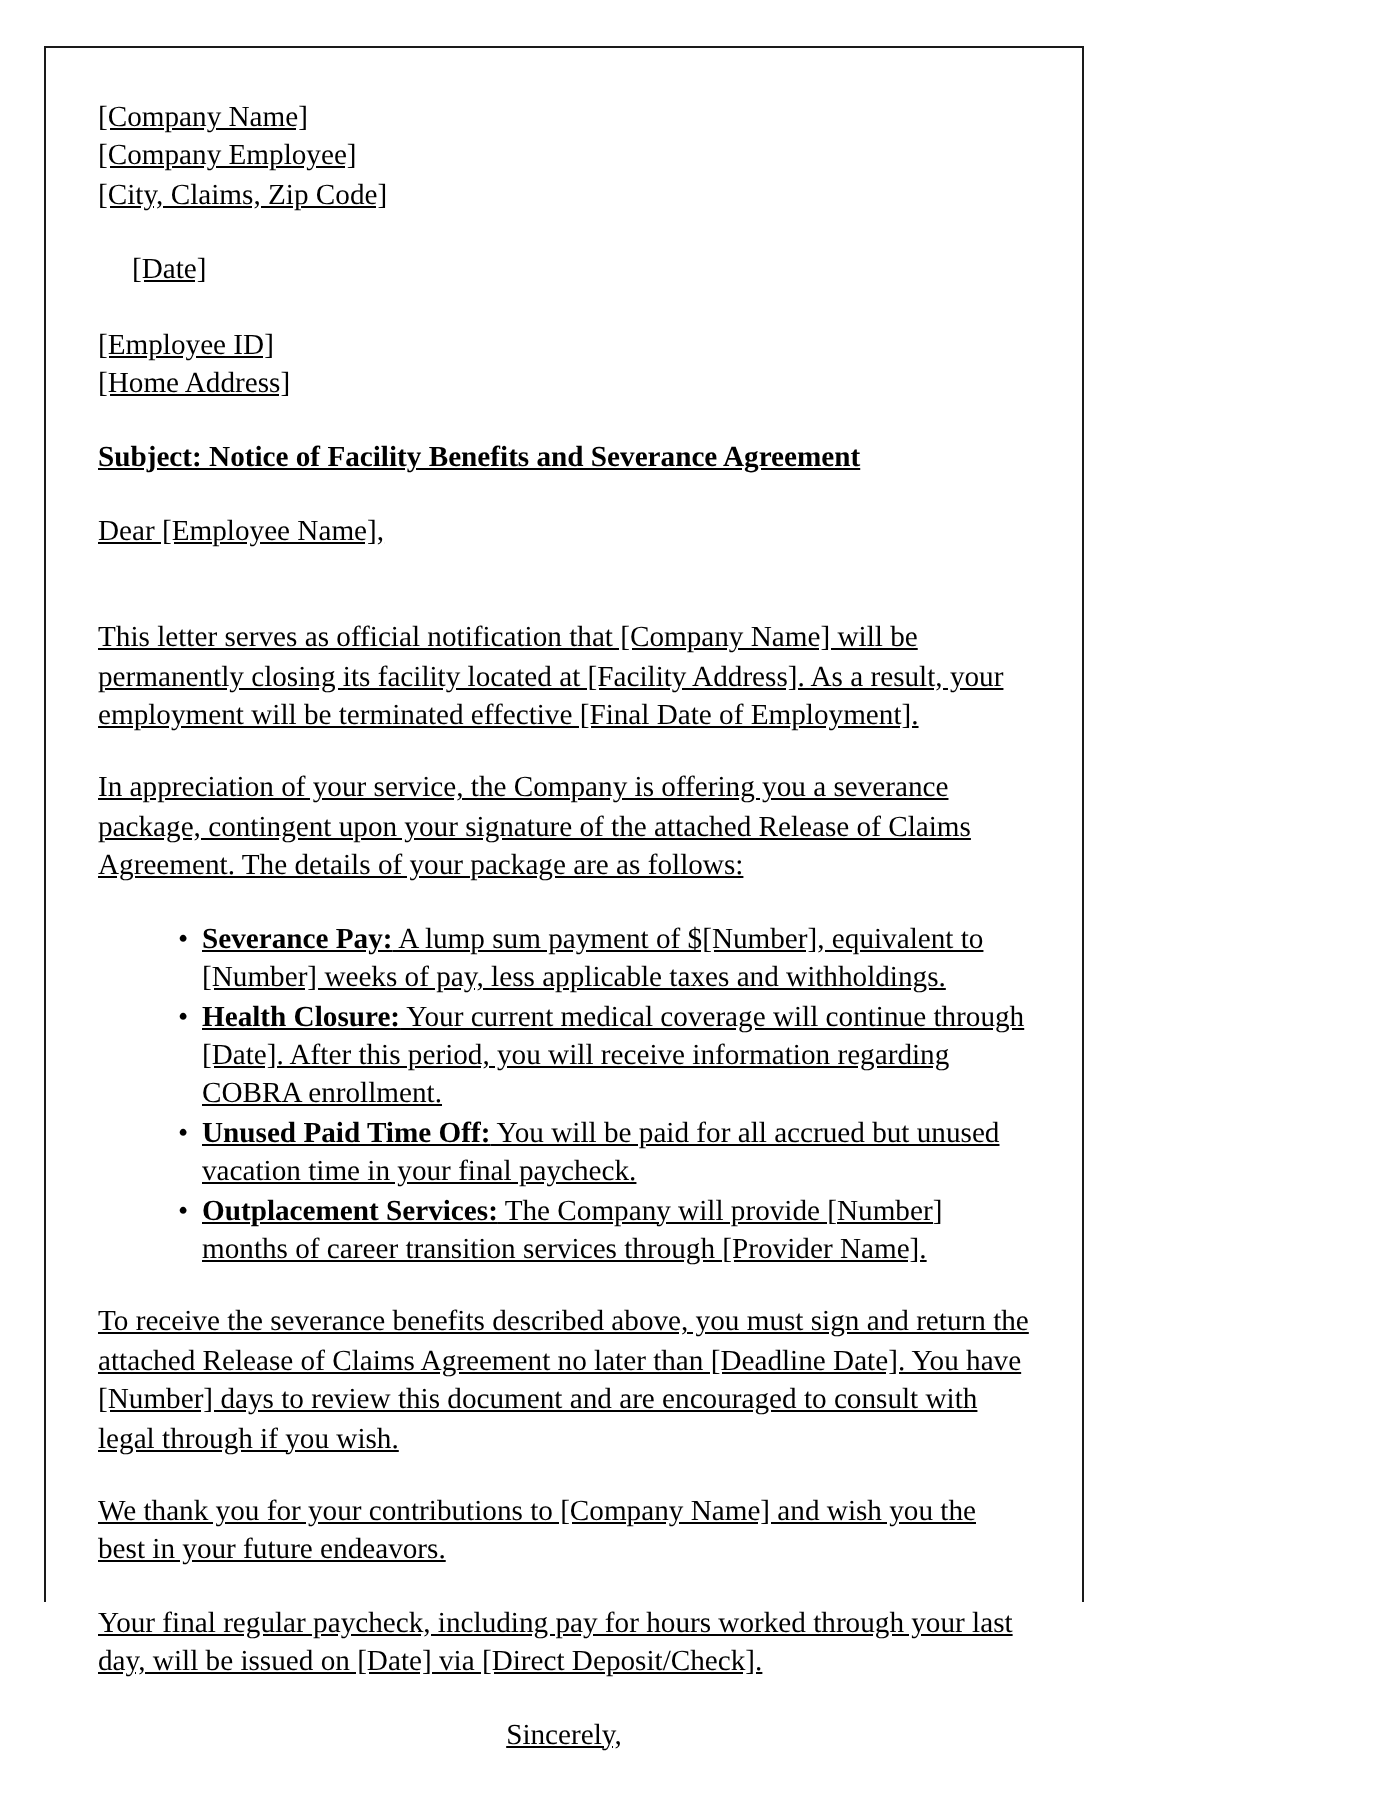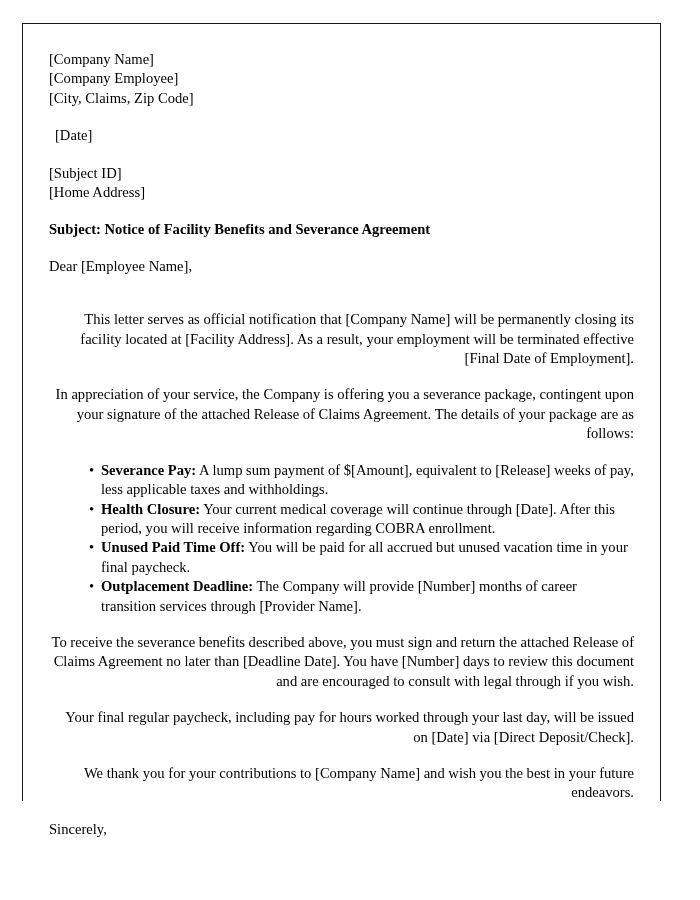--- a/index.html
+++ b/index.html
@@ -12,60 +12,61 @@
     height: 900px;
     overflow: hidden;
     font-family: "Liberation Serif", "DejaVu Serif", serif;
     color: #000000;
   }
 
   #page-frame {
     position: absolute;
     left: 22px;
     top: 23px;
-    width: 639px;
+    width: 520px;
     height: 778px;
     box-sizing: border-box;
     border-top: 1.5px solid #1a1a1a;
     border-left: 1.5px solid #1a1a1a;
     border-right: 1.5px solid #1a1a1a;
     border-bottom: none;
     background: #ffffff;
+    text-decoration: underline;
   }
 
   #letter-body {
     padding: 26px 26px 0 26px;
     font-size: 14.6px;
     line-height: 19.4px;
   }
 
   .addr-block {
     margin: 0 0 18px 0;
   }
   .addr-line {
     display: block;
     white-space: pre;
   }
 
   .date-block {
-    margin: 0 0 18px 6px;
+    margin: 0 0 18px 17px;
   }
 
   .subject-line {
     font-weight: bold;
     margin: 0 0 17px 0;
   }
 
   .salutation {
     margin: 0 0 34px 0;
   }
 
   p.para {
     margin: 0 0 17px 0;
-    text-align: right;
+    text-align: left;
   }
 
   ul.benefits-list {
     margin: 0 0 17px 0;
     padding-left: 40px;
     list-style: none;
   }
   ul.benefits-list > li {
     position: relative;
     margin: 0 0 0 0;
@@ -78,66 +79,67 @@
     top: 0;
     font-size: 14.6px;
     line-height: 19.4px;
   }
   .item-label {
     font-weight: bold;
   }
 
   .closing {
     margin: 0;
+    text-align: center;
   }
 </style>
 </head>
 <body>
 
 <div id="page-frame">
   <div id="letter-body">
 
     <div class="addr-block">
       <span class="addr-line">[Company Name]</span>
       <span class="addr-line">[Company Employee]</span>
       <span class="addr-line">[City, Claims, Zip Code]</span>
     </div>
 
     <div class="date-block">[Date]</div>
 
     <div class="addr-block">
-      <span class="addr-line">[Subject ID]</span>
+      <span class="addr-line">[Employee ID]</span>
       <span class="addr-line">[Home Address]</span>
     </div>
 
     <div class="subject-line">Subject: Notice of Facility Benefits and Severance Agreement</div>
 
     <div class="salutation">Dear [Employee Name],</div>
 
     <p class="para">This letter serves as official notification that [Company Name] will be permanently closing its facility located at [Facility Address]. As a result, your employment will be terminated effective [Final Date of Employment].</p>
 
     <p class="para">In appreciation of your service, the Company is offering you a severance package, contingent upon your signature of the attached Release of Claims Agreement. The details of your package are as follows:</p>
 
     <ul class="benefits-list">
       <li>
-        <span class="item-label">Severance Pay:</span><span> A lump sum payment of $[Amount], equivalent to [Release] weeks of pay, less applicable taxes and withholdings.</span>
+        <span class="item-label">Severance Pay:</span><span> A lump sum payment of $[Number], equivalent to [Number] weeks of pay, less applicable taxes and withholdings.</span>
       </li>
       <li>
         <span class="item-label">Health Closure:</span><span> Your current medical coverage will continue through [Date]. After this period, you will receive information regarding COBRA enrollment.</span>
       </li>
       <li>
         <span class="item-label">Unused Paid Time Off:</span><span> You will be paid for all accrued but unused vacation time in your final paycheck.</span>
       </li>
       <li>
-        <span class="item-label">Outplacement Deadline:</span><span> The Company will provide [Number] months of career transition services through [Provider Name].</span>
+        <span class="item-label">Outplacement Services:</span><span> The Company will provide [Number] months of career transition services through [Provider Name].</span>
       </li>
     </ul>
 
     <p class="para">To receive the severance benefits described above, you must sign and return the attached Release of Claims Agreement no later than [Deadline Date]. You have [Number] days to review this document and are encouraged to consult with legal through if you wish.</p>
 
+    <p class="para">We thank you for your contributions to [Company Name] and wish you the best in your future endeavors.</p>
+
     <p class="para">Your final regular paycheck, including pay for hours worked through your last day, will be issued on [Date] via [Direct Deposit/Check].</p>
-
-    <p class="para">We thank you for your contributions to [Company Name] and wish you the best in your future endeavors.</p>
 
     <div class="closing">Sincerely,</div>
 
   </div>
 </div>
 
 </body></html>

